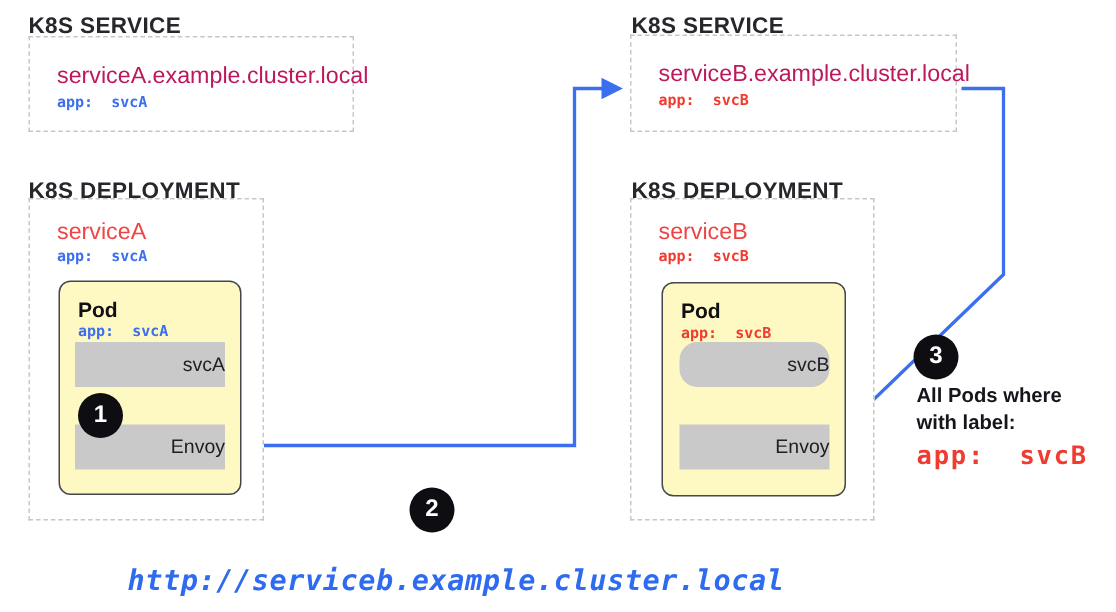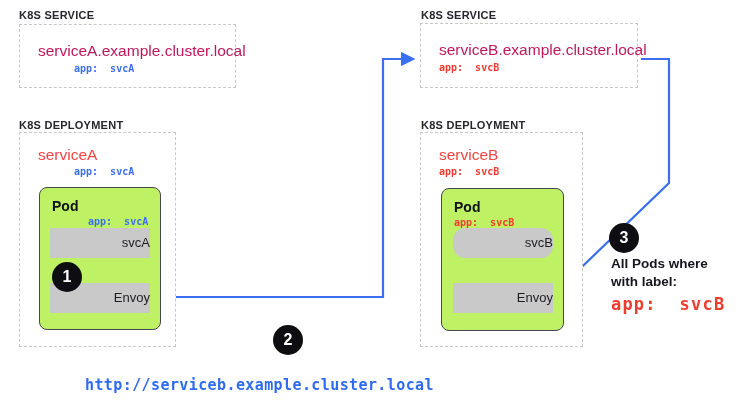--- a/index.html
+++ b/index.html
@@ -3,56 +3,56 @@
 <meta charset="utf-8">
 <style>
   html,body{margin:0;padding:0;background:#ffffff;}
   body{width:744px;height:408px;overflow:hidden;
        font-family:"Liberation Sans", sans-serif;
        -webkit-font-smoothing:antialiased;}
   .canvas{position:relative;width:744px;height:408px;background:#ffffff;}
 
   svg.connectors{position:absolute;left:0;top:0;width:744px;height:408px;pointer-events:none;}
 
-  .sec-label{position:absolute;font-size:11px;font-weight:600;color:#26262b;
+  .sec-label{position:absolute;font-size:15px;font-weight:600;color:#26262b;
              letter-spacing:.25px;white-space:nowrap;}
   .dash-box{position:absolute;border:1px dashed #c7c7c7;background:#ffffff;box-sizing:border-box;}
 
   .svc-host{position:absolute;left:18px;top:17px;font-size:15.5px;color:#be185d;white-space:nowrap;}
   .mono-label{position:absolute;left:18px;top:38px;
               font-family:"DejaVu Sans Mono","Liberation Mono",monospace;
               font-weight:bold;font-size:10px;white-space:pre;}
-  .blue{color:#3b6ff0;margin-left:36px;}
+  .blue{color:#3b6ff0;}
   .red{color:#ef3b30;}
 
   .dep-name{position:absolute;left:18px;top:13px;font-size:15.5px;color:#ef4444;}
   .dep-selector{position:absolute;left:18px;top:33px;
                 font-family:"DejaVu Sans Mono","Liberation Mono",monospace;
                 font-weight:bold;font-size:10px;white-space:pre;}
 
-  .pod{position:absolute;border:1.6px solid #43474e;border-radius:8px;background:#bef264;box-sizing:border-box;text-decoration:underline;}
+  .pod{position:absolute;border:1.6px solid #43474e;border-radius:8px;background:#fef9c3;box-sizing:border-box;text-decoration:underline;}
   .pod-title{position:absolute;left:12px;top:10px;font-size:14px;font-weight:bold;color:#101014;}
   .pod-selector{position:absolute;left:12px;top:28px;
                 font-family:"DejaVu Sans Mono","Liberation Mono",monospace;
                 font-weight:bold;font-size:10px;white-space:pre;}
   .container-box{position:absolute;width:100px;height:30px;background:#c9c9c9;
                  text-align:right;line-height:30px;font-size:13px;color:#1d1d22;}
 
   .badge{position:absolute;width:30px;height:30px;border-radius:50%;background:#0d0d12;
          color:#ffffff;font-size:16px;font-weight:bold;
          display:flex;align-items:center;justify-content:center;}
 
   .annotation{position:absolute;left:611px;top:255px;font-size:13.5px;font-weight:bold;
               color:#15151b;line-height:18px;white-space:nowrap;}
   .annotation .mono-big{font-family:"DejaVu Sans Mono","Liberation Mono",monospace;
               font-weight:bold;font-size:17px;letter-spacing:1.2px;margin-top:4px;white-space:pre;}
 
   .footer-url{position:absolute;left:85px;top:376px;
               font-family:"DejaVu Sans Mono","Liberation Mono",monospace;
-              font-weight:bold;font-size:15px;letter-spacing:.4px;color:#2f6bf0;white-space:nowrap;}
+              font-weight:bold;font-size:19px;letter-spacing:.4px;color:#2f6bf0;white-space:nowrap;font-style:italic;}
 </style>
 </head>
 <body>
 
 <div class="canvas">
 
   <svg class="connectors" viewBox="0 0 744 408" xmlns="http://www.w3.org/2000/svg">
     <defs>
       <marker id="arrow" viewBox="0 0 10 10" refX="7" refY="5" markerWidth="6.5" markerHeight="6.5" orient="auto">
         <path d="M0 0 L10 5 L0 10 Z" fill="#3b6ff0"></path>

